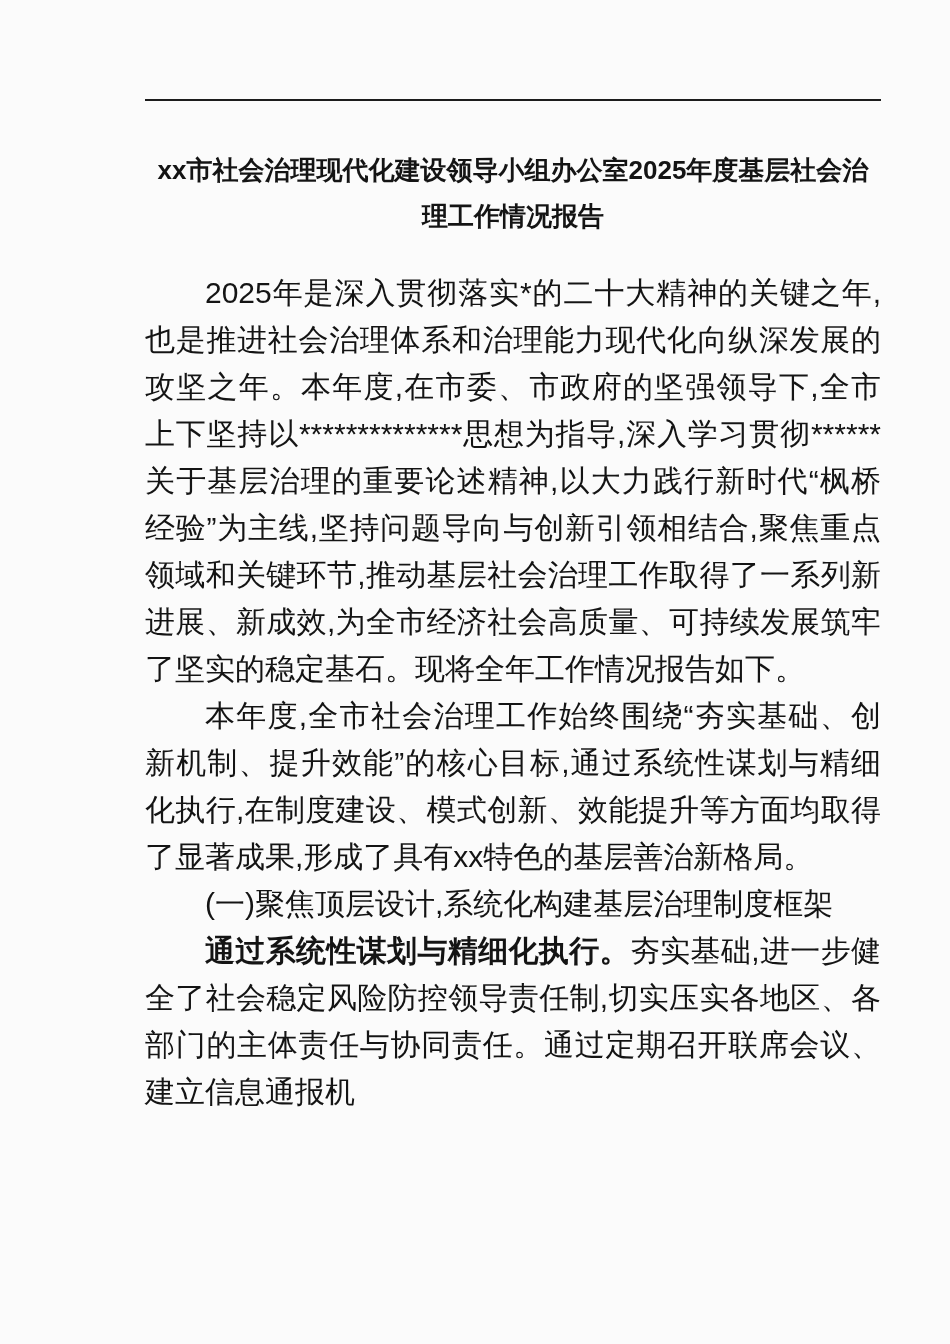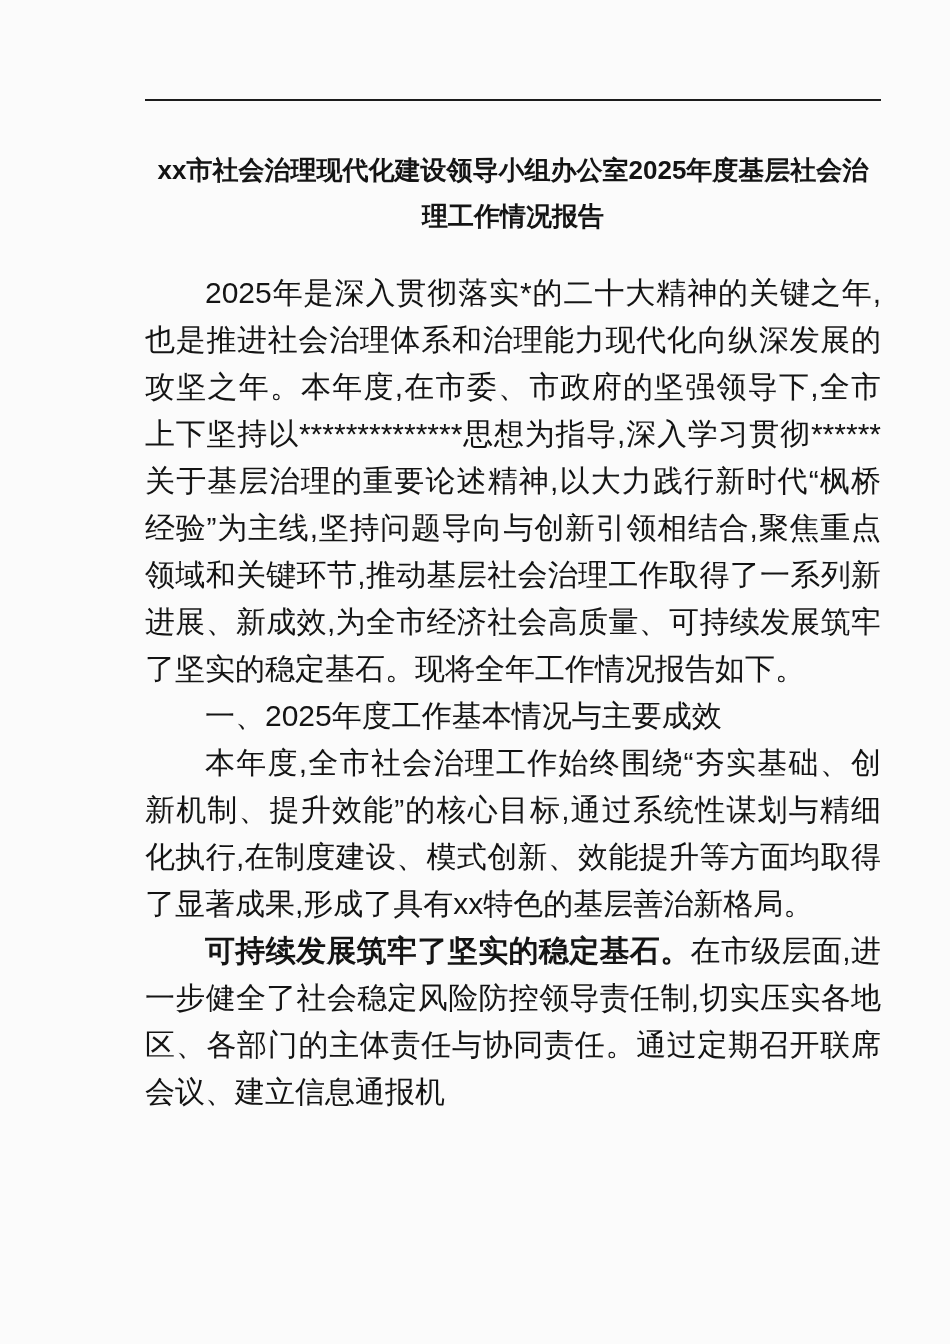--- a/index.html
+++ b/index.html
@@ -48,21 +48,21 @@
 <body>
 
 <div class="page">
 
   <div class="header-rule"></div>
 
   <h1 class="doc-title">xx市社会治理现代化建设领导小组办公室2025年度基层社会治理工作情况报告</h1>
 
   <p class="para">2025年是深入贯彻落实*的二十大精神的关键之年,也是推进社会治理体系和治理能力现代化向纵深发展的攻坚之年。本年度,在市委、市政府的坚强领导下,全市上下坚持以**************思想为指导,深入学习贯彻******关于基层治理的重要论述精神,以大力践行新时代“枫桥经验”为主线,坚持问题导向与创新引领相结合,聚焦重点领域和关键环节,推动基层社会治理工作取得了一系列新进展、新成效,为全市经济社会高质量、可持续发展筑牢了坚实的稳定基石。现将全年工作情况报告如下。</p>
 
-  <p class="para">一、2025年度工作基本情况与主要成效</p>
 
   <p class="para">本年度,全市社会治理工作始终围绕“夯实基础、创新机制、提升效能”的核心目标,通过系统性谋划与精细化执行,在制度建设、模式创新、效能提升等方面均取得了显著成果,形成了具有xx特色的基层善治新格局。</p>
 
+  <p class="para">(一)聚焦顶层设计,系统化构建基层治理制度框架</p>
 
 
-  <p class="para"><span class="bold-lead">可持续发展筑牢了坚实的稳定基石。</span><span>在市级层面,进一步健全了社会稳定风险防控领导责任制,切实压实各地区、各部门的主体责任与协同责任。通过定期召开联席会议、建立信息通报机</span></p>
+  <p class="para"><span class="bold-lead">通过系统性谋划与精细化执行。</span><span>夯实基础,进一步健全了社会稳定风险防控领导责任制,切实压实各地区、各部门的主体责任与协同责任。通过定期召开联席会议、建立信息通报机</span></p>
 
 </div>
 
 </body></html>

